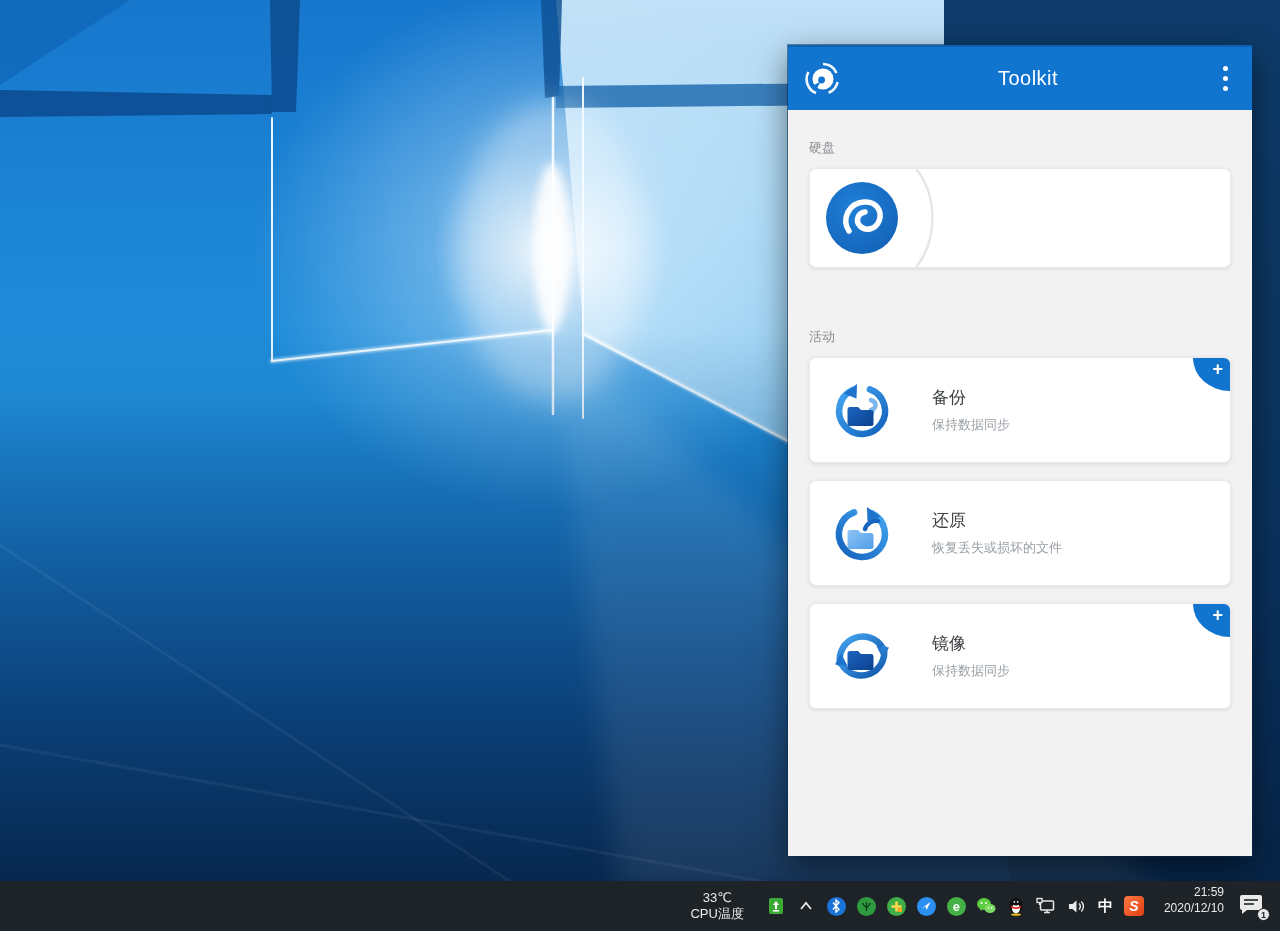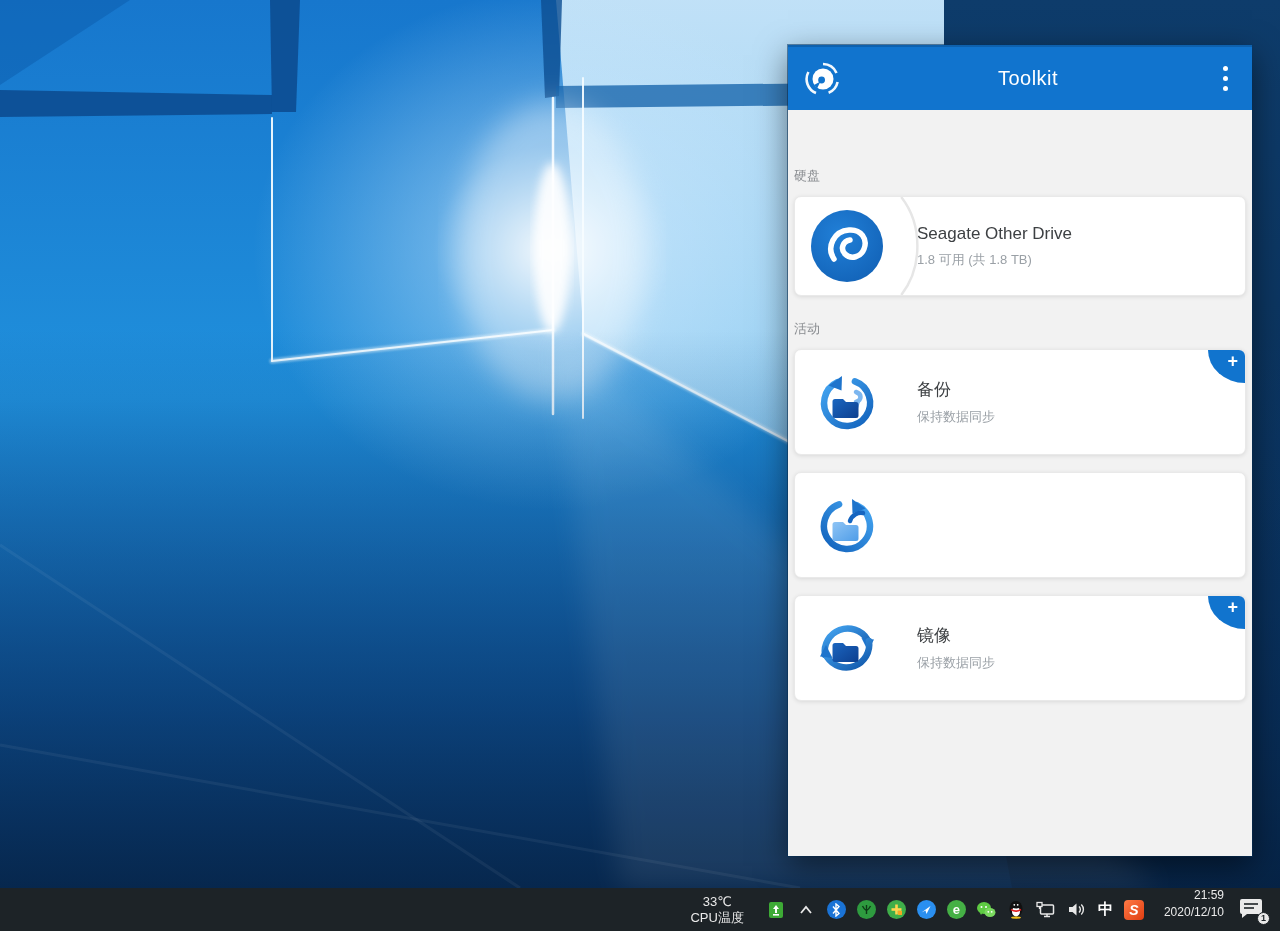--- a/index.html
+++ b/index.html
@@ -4,47 +4,47 @@
 <style>
   * { margin:0; padding:0; box-sizing:border-box; }
   html,body { width:1280px; height:931px; overflow:hidden; background:#000;
               font-family:"Liberation Sans","DejaVu Sans",sans-serif; }
   .desktop { position:relative; width:1280px; height:931px; overflow:hidden; }
   .wallpaper { position:absolute; left:0; top:0; }
 
   
   .toolkit { position:absolute; left:788px; top:45px; width:464px; height:811px;
              background:#f2f2f2; box-shadow:0 10px 30px rgba(0,0,0,.5), 0 0 0 1px rgba(10,60,110,.55);
-             display:flex; flex-direction:column;gap:28px; }
+             display:flex; flex-direction:column; }
   .tk-header { height:65px; background:#1174ce; display:flex; align-items:center;
                padding:0 16px; flex:0 0 auto; border-top:2px solid #0e61ae; }
   .tk-logo { width:38px; height:38px; flex:0 0 auto; }
   .tk-title { flex:1; text-align:center; color:#fff; font-size:20px; letter-spacing:.5px; }
   .kebab { width:22px; height:34px; display:flex; flex-direction:column; justify-content:center;
            align-items:center; gap:5px; cursor:pointer; }
   .kebab i { width:5px; height:5px; border-radius:50%; background:#fff; }
-  .tk-body { padding:0 6px; }
+  .tk-body { padding:0 21px; }
   .sec-label { margin-top:29px; margin-bottom:11px; font-size:13px; color:#8a8d91; }
   .card { position:relative; background:#fff; border:1px solid #e9e9e9; border-radius:7px;
           box-shadow:0 1px 4px rgba(0,0,0,.10); display:flex; align-items:center;
           overflow:hidden; cursor:pointer; }
   .drive-card { height:100px; }
   .act-card { height:106px; margin-bottom:17px; }
   .card .icon-wrap { width:104px; display:flex; justify-content:center; align-items:center; flex:0 0 auto; }
   .card .txt { display:flex; flex-direction:column; gap:7px; padding-left:18px; }
   .card .t1 { font-size:17px; color:#3d4043; }
   .card .t2 { font-size:13px; color:#9aa0a6; }
   .sep-arc { position:absolute; left:104px; top:0; height:100%; }
   .corner-badge { position:absolute; top:0; right:0; width:37px; height:33px;
                   background:#1174ce; border-bottom-left-radius:100% 100%; }
   .corner-badge span { position:absolute; right:7px; top:2px; color:#fff; font-size:18px;
                        font-weight:bold; line-height:1; }
 
   
-  .taskbar { position:absolute; left:0; bottom:0; width:1280px; height:43px;
+  .taskbar { position:absolute; left:0; bottom:0; width:1280px; height:50px;
              background:#1d2327; display:flex; align-items:center; color:#eaeaea; }
   .tb-right { margin-left:auto; display:flex; align-items:center; height:100%; }
   .cpu-block { text-align:center; font-size:13px; line-height:1.2; margin-right:22px; cursor:pointer; }
   .tray { display:flex; align-items:center; gap:9px; margin-right:10px; }
   .tray .ticon { width:21px; height:21px; display:flex; align-items:center; justify-content:center;
                  cursor:pointer; flex:0 0 auto; }
   .circle { width:19px; height:19px; border-radius:50%; display:flex; align-items:center;
             justify-content:center; }
   .ime { font-size:15px; color:#fff; font-weight:bold; cursor:pointer; margin:0 2px; }
   .sogou { width:20px; height:20px; border-radius:4px; background:linear-gradient(135deg,#ff7a45,#e03e12);
@@ -164,27 +164,23 @@
                   <stop offset="1" stop-color="#0f5cb0"></stop>
             </radialGradient>
               </defs>
             <circle cx="37" cy="37" r="36" fill="url(#rgDrive)"></circle>
             <path d="M24 50 C16 38 24 22 39 21 C51 20 58 30 54 40 C51 48 41 51 35 45 C30 40 33 32 40 31" fill="none" stroke="#ffffff" stroke-width="5.5" stroke-linecap="round"></path>
           </svg>
         </div>
         <svg class="sep-arc" width="26" height="100" viewBox="0 0 26 100">
           <path d="M2 0 C24 28 24 72 2 100" fill="none" stroke="#e6e6e6" stroke-width="2.5"></path>
         </svg>
-        <div class="txt">
-          <div class="t1">Seagate Other Drive</div>
-          <div class="t2">1.8 可用 (共 1.8 TB)</div>
-        </div>
-      </div>
-
-      <div class="sec-label" style="margin-top:24px">活动</div>
+      </div>
+
+      <div class="sec-label" style="margin-top:60px">活动</div>
 
       <div class="card act-card">
         <div class="icon-wrap">
           <svg width="62" height="62" viewBox="0 0 62 62">
             <defs>
               <linearGradient id="lgArc1" x1="0" y1="0" x2="1" y2="1">
                 <stop offset="0" stop-color="#45a6f2"></stop>
                   <stop offset="1" stop-color="#1161bb"></stop>
               </linearGradient>
               <linearGradient id="lgFold1" x1="0" y1="0" x2="1" y2="1">
@@ -219,20 +215,24 @@
               <linearGradient id="lgFold2" x1="0" y1="0" x2="1" y2="1">
                 <stop offset="0" stop-color="#8ec4f5"></stop>
                   <stop offset="1" stop-color="#4f9de8"></stop>
               </linearGradient>
             </defs>
             <path d="M23.1 10.4 A23 23 0 1 0 40.7 11.2" fill="none" stroke="url(#lgArc2)" stroke-width="6.5" stroke-linecap="round"></path>
             <polygon points="49.5,14.5 36,5 36.5,19.5" fill="#1e74cc"></polygon>
             <path d="M34 27 c2 -6 8 -9 13 -8" fill="none" stroke="#1565c0" stroke-width="4.5" stroke-linecap="round"></path>
             <path d="M19 28 h8 l3 3 h10 a2.5 2.5 0 0 1 2.5 2.5 v11 a2.5 2.5 0 0 1 -2.5 2.5 h-21 a2.5 2.5 0 0 1 -2.5 -2.5 v-14 a2.5 2.5 0 0 1 2.5 -2.5 z" fill="url(#lgFold2)"></path>
           </svg>
+        </div>
+        <div class="txt">
+          <div class="t1">还原</div>
+          <div class="t2">恢复丢失或损坏的文件</div>
         </div>
       </div>
 
       <div class="card act-card">
         <div class="icon-wrap">
           <svg width="62" height="62" viewBox="0 0 62 62">
             <defs>
               <linearGradient id="lgArc3" x1="0" y1="0" x2="1" y2="1">
                 <stop offset="0" stop-color="#45a6f2"></stop>
                   <stop offset="1" stop-color="#0f55a8"></stop>

